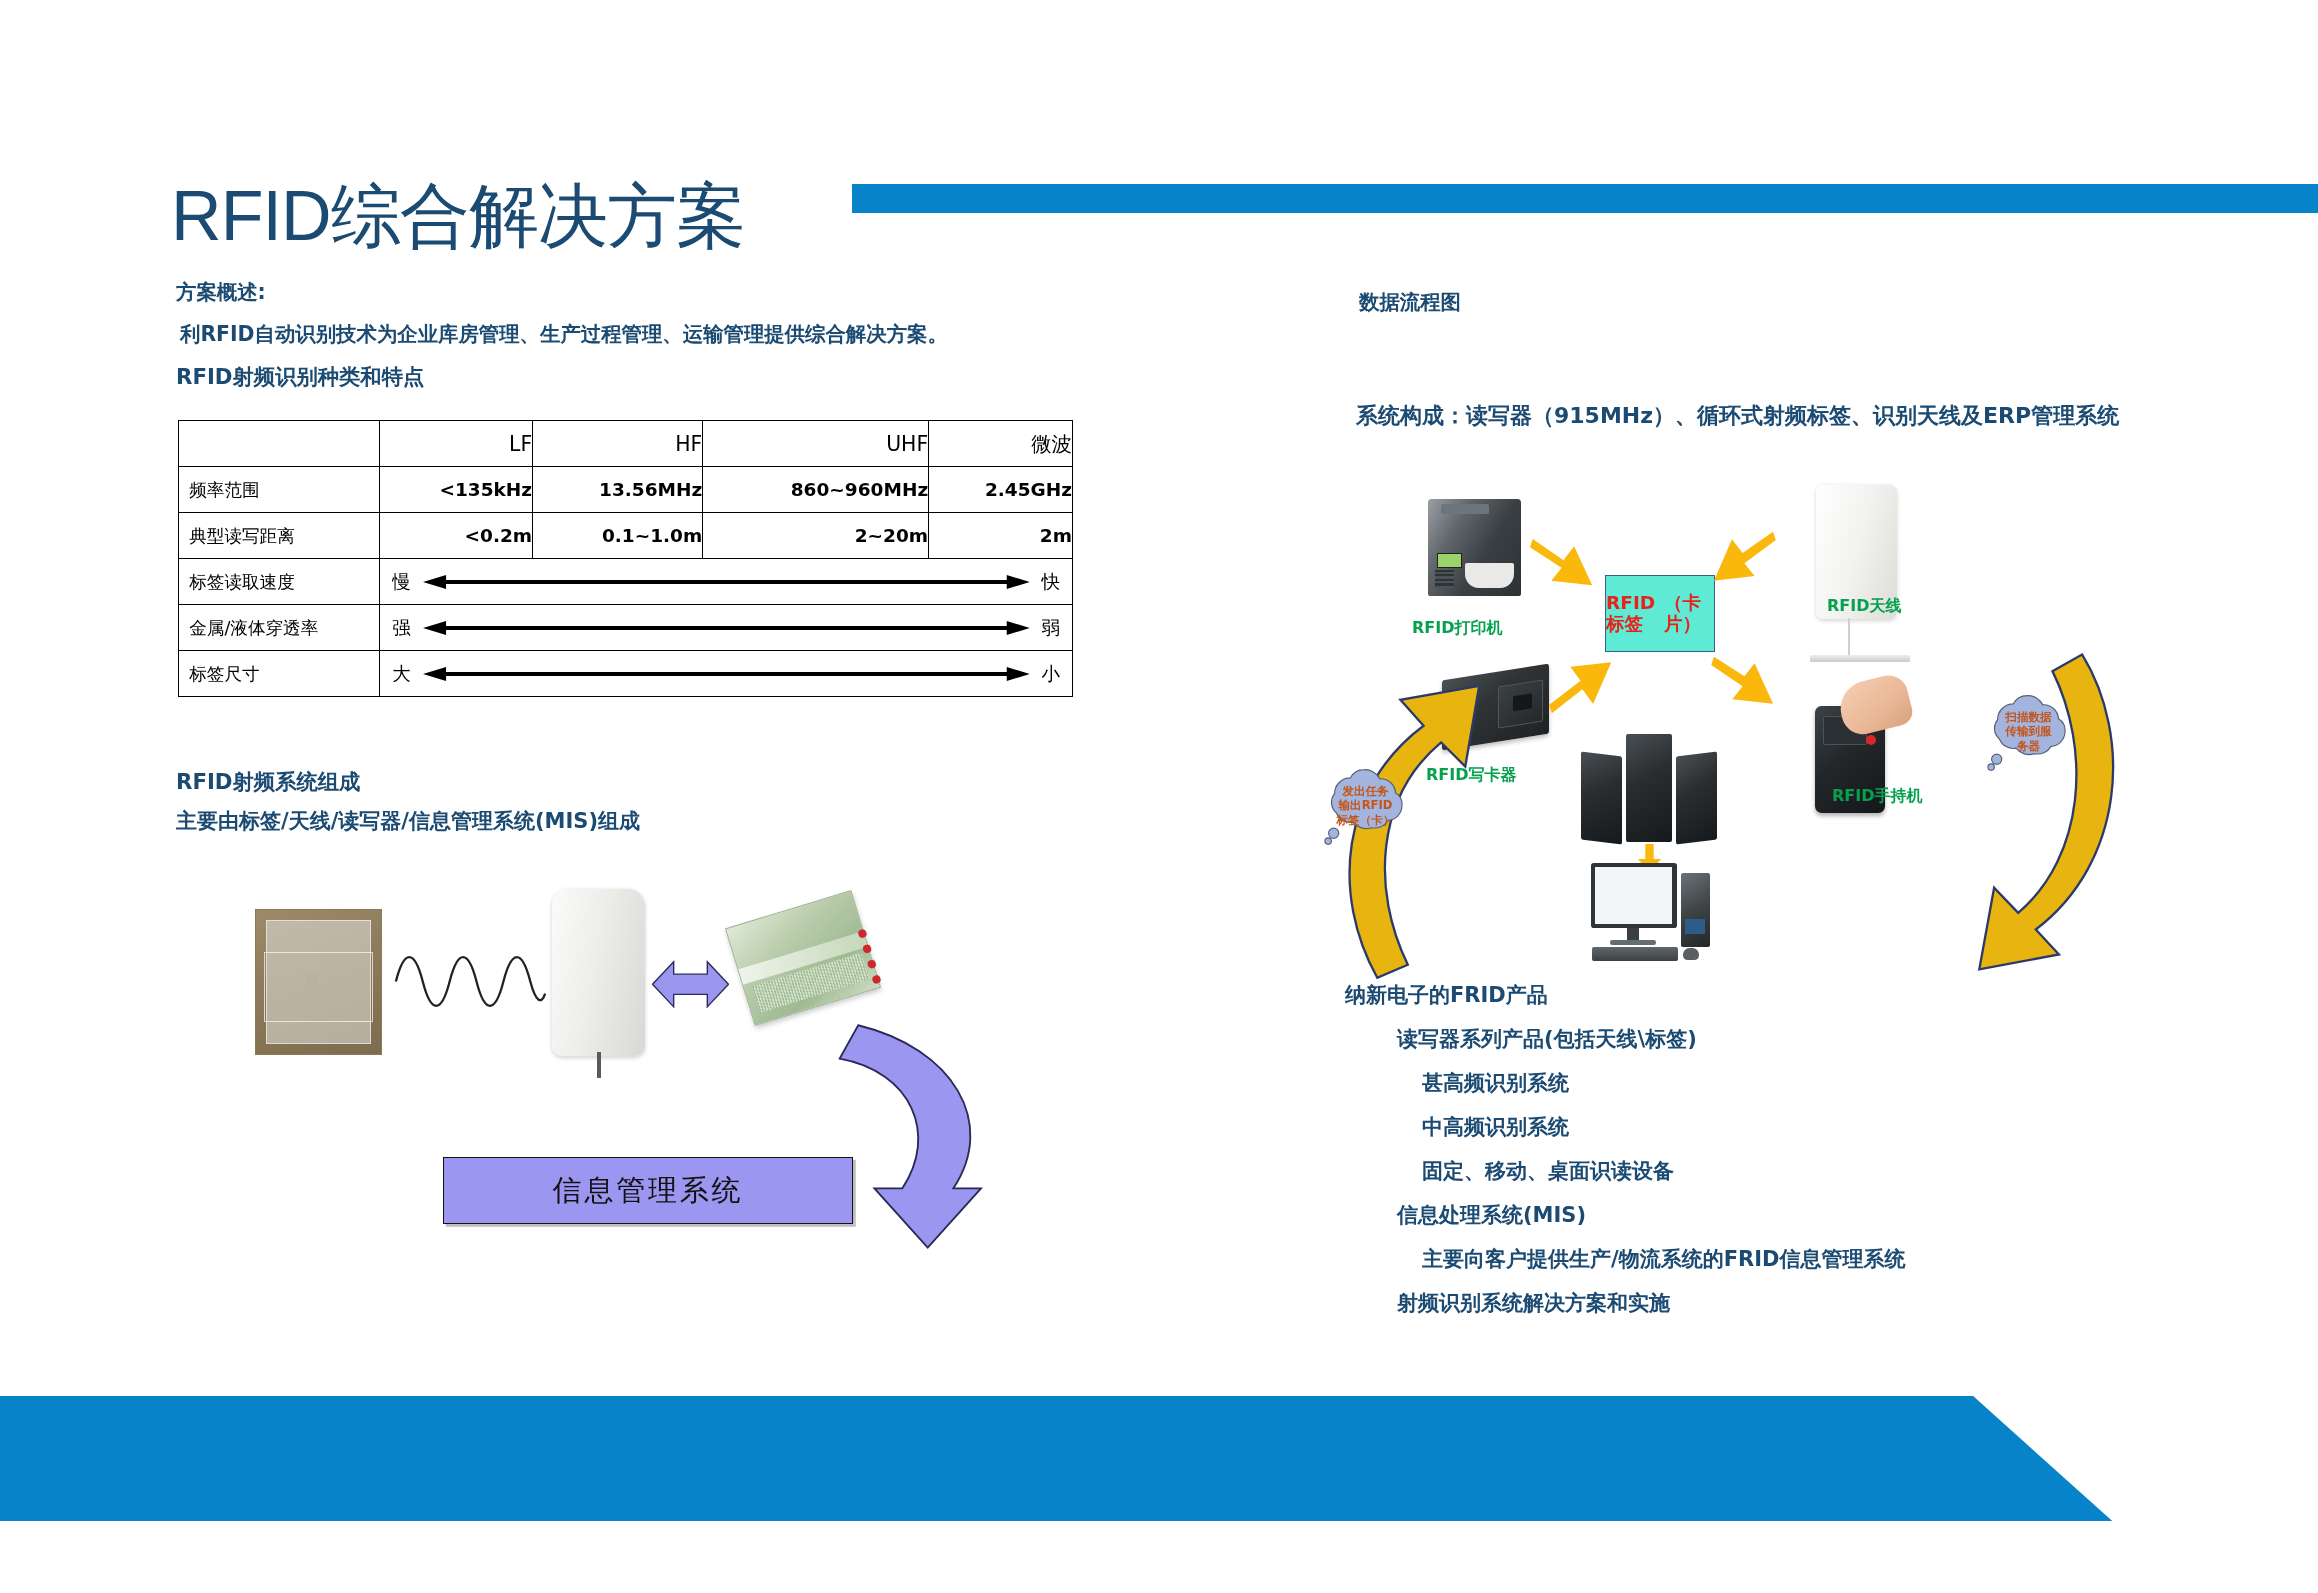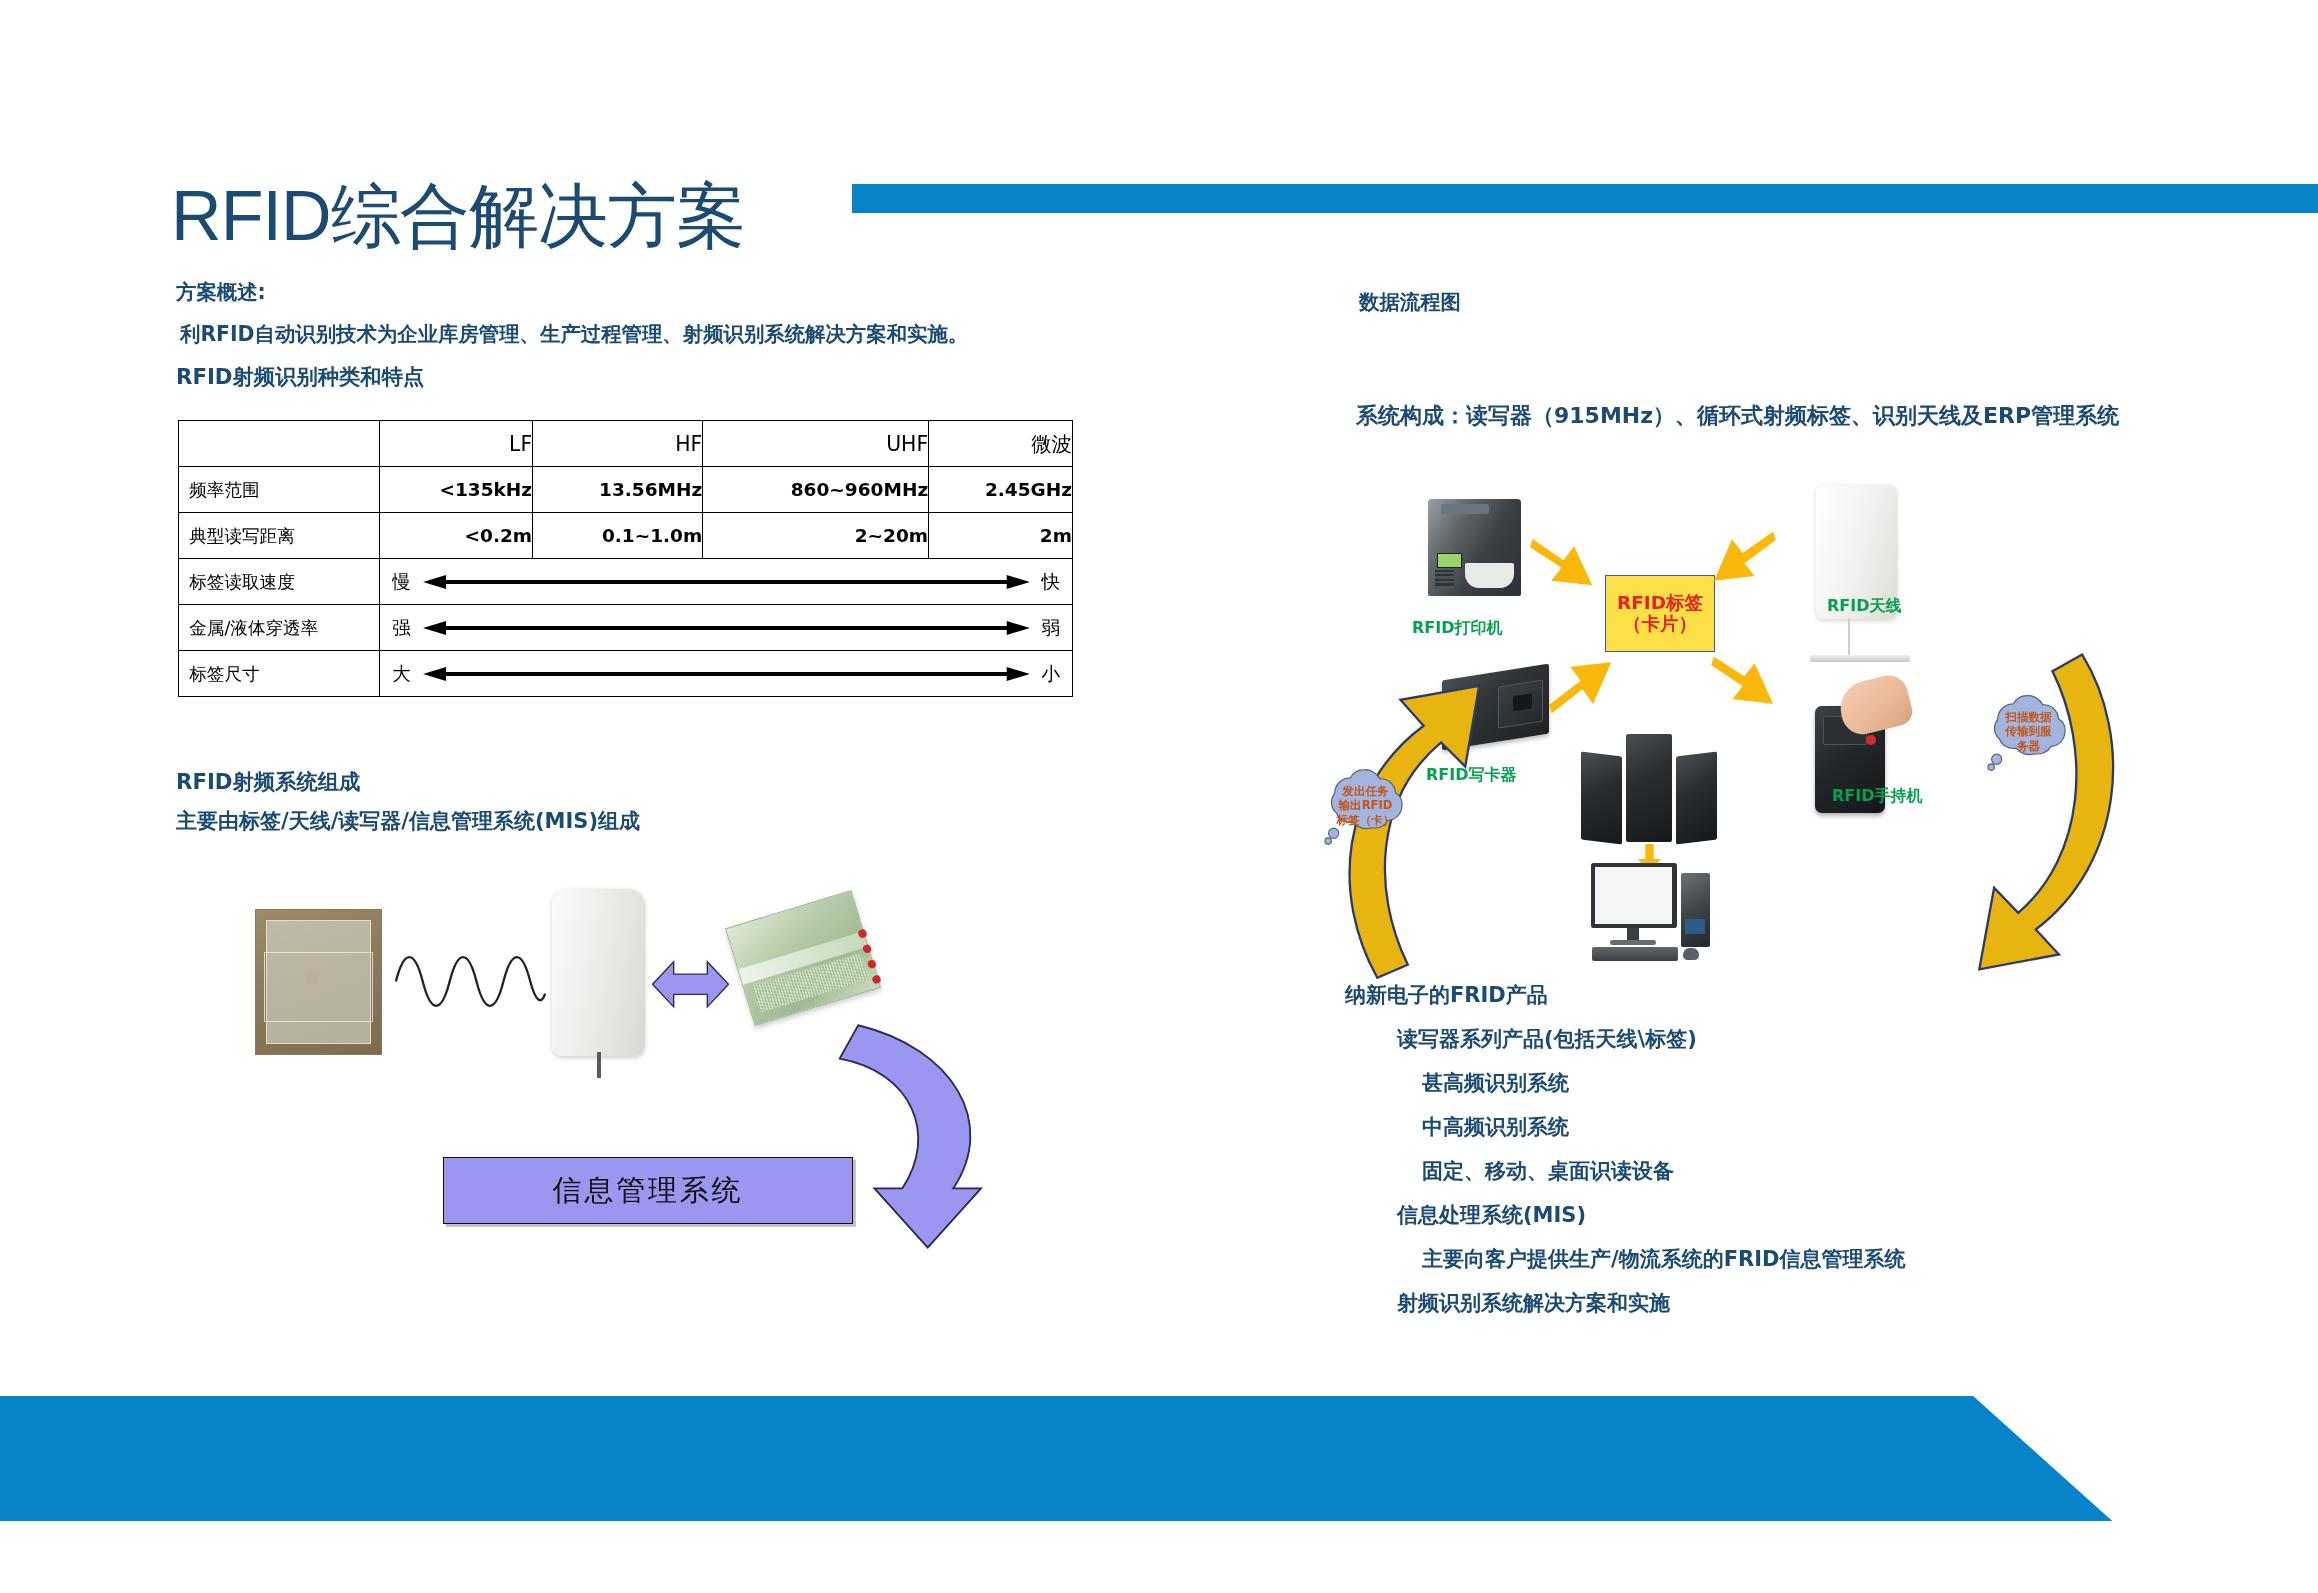--- a/index.html
+++ b/index.html
@@ -100,22 +100,22 @@
             background:repeating-linear-gradient(0deg,#4c5357 0 2.3px,#2e3336 2.3px 4.6px);}
 
   .writer{position:absolute;left:97px;top:199px;width:107px;height:70px;
           transform:skewY(-9deg);
           background:linear-gradient(145deg,#4a4f52 0%,#303437 40%,#1e2224 100%);
           border-radius:2.8px;box-shadow:0 2.8px 4.6px rgba(0,0,0,.25);}
   .writer-face{position:absolute;right:6%;top:22%;width:40%;height:56%;
           background:linear-gradient(145deg,#3b4043,#24282a);border:0.9px solid #555;border-radius:1.9px;}
   .writer-slot{position:absolute;right:16%;top:38%;width:18%;height:22%;background:#15181a;border-radius:1.4px;}
 
-  .tagbox{position:absolute;left:260px;top:102px;width:108px;height:75px;background:#fde047;
-          border:1.4px solid #3B5E8C;display:flex;flex-direction:column;
+  .tagbox{position:absolute;left:260px;top:102px;width:108px;height:75px;background:#5eead4;
+          border:1.4px solid #3B5E8C;display:flex;flex-direction:row;
           align-items:center;justify-content:center;line-height:1.12;}
   .tagbox span{color:#E8211A;font-size:18.5px;font-weight:bold;font-family:"DejaVu Sans",sans-serif;}
 
   .rf-antenna{position:absolute;left:471px;top:11.6px;width:81px;height:134px;
           background:linear-gradient(105deg,#ffffff 0%,#f2f2f0 50%,#dcdcd8 100%);
           border-radius:7.4px;box-shadow:0 1.9px 4.2px rgba(0,0,0,.16);}
   .rf-cord{position:absolute;left:503px;top:145px;width:1.9px;height:37px;background:#cfcfcb;}
   .rf-base{position:absolute;left:465px;top:182px;width:100px;height:6.5px;
           background:linear-gradient(180deg,#efefef,#c9c9c5);border-radius:1.4px;}
 
@@ -176,21 +176,21 @@
 
   <svg class="bottom-band" viewBox="0 0 5031 270" preserveAspectRatio="none">
     <polygon points="0,0 4255,0 4555,270 0,270" fill="#0683C9"></polygon>
   </svg>
 
   <div class="title">
     <span class="ttl-en">RFID</span><span class="ttl-cn">综合解决方案</span>
   </div>
 
   <div class="txt blue l-overview-label">方案概述:</div>
-  <div class="txt blue l-overview-body">利RFID自动识别技术为企业库房管理、生产过程管理、射频识别系统解决方案和实施。</div>
+  <div class="txt blue l-overview-body">利RFID自动识别技术为企业库房管理、生产过程管理、运输管理提供综合解决方案。</div>
   <div class="txt blue l-types">RFID射频识别种类和特点</div>
 
   <table class="cmp-table">
     <thead>
       <tr>
         <th class="rowhdr"></th>
         <th>LF</th>
         <th>HF</th>
         <th>UHF</th>
         <th>微波</th>

